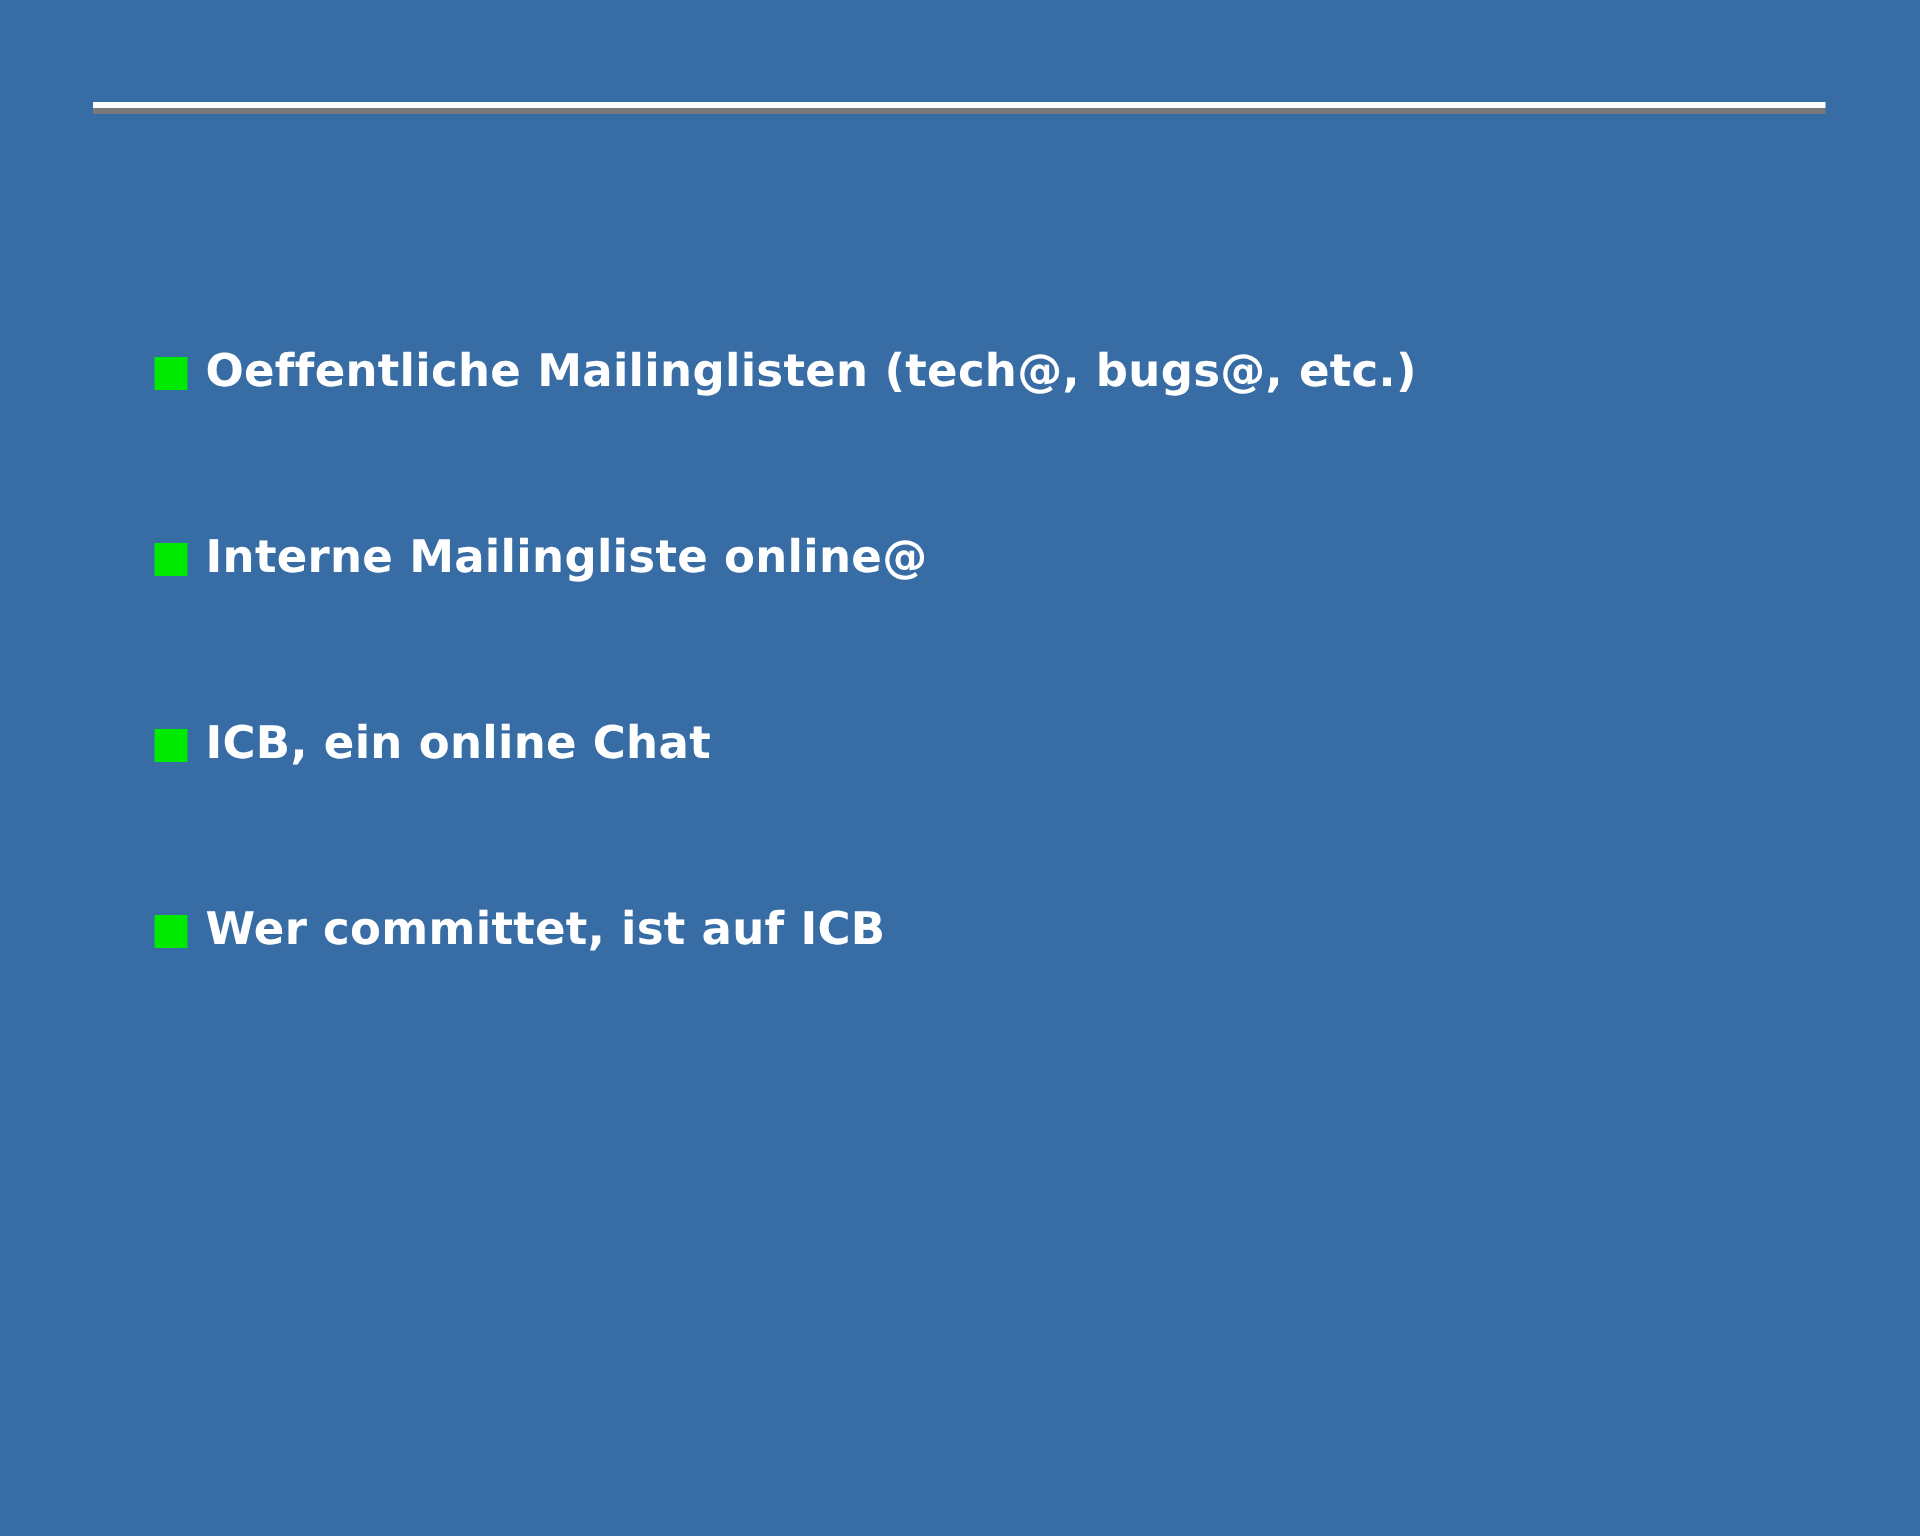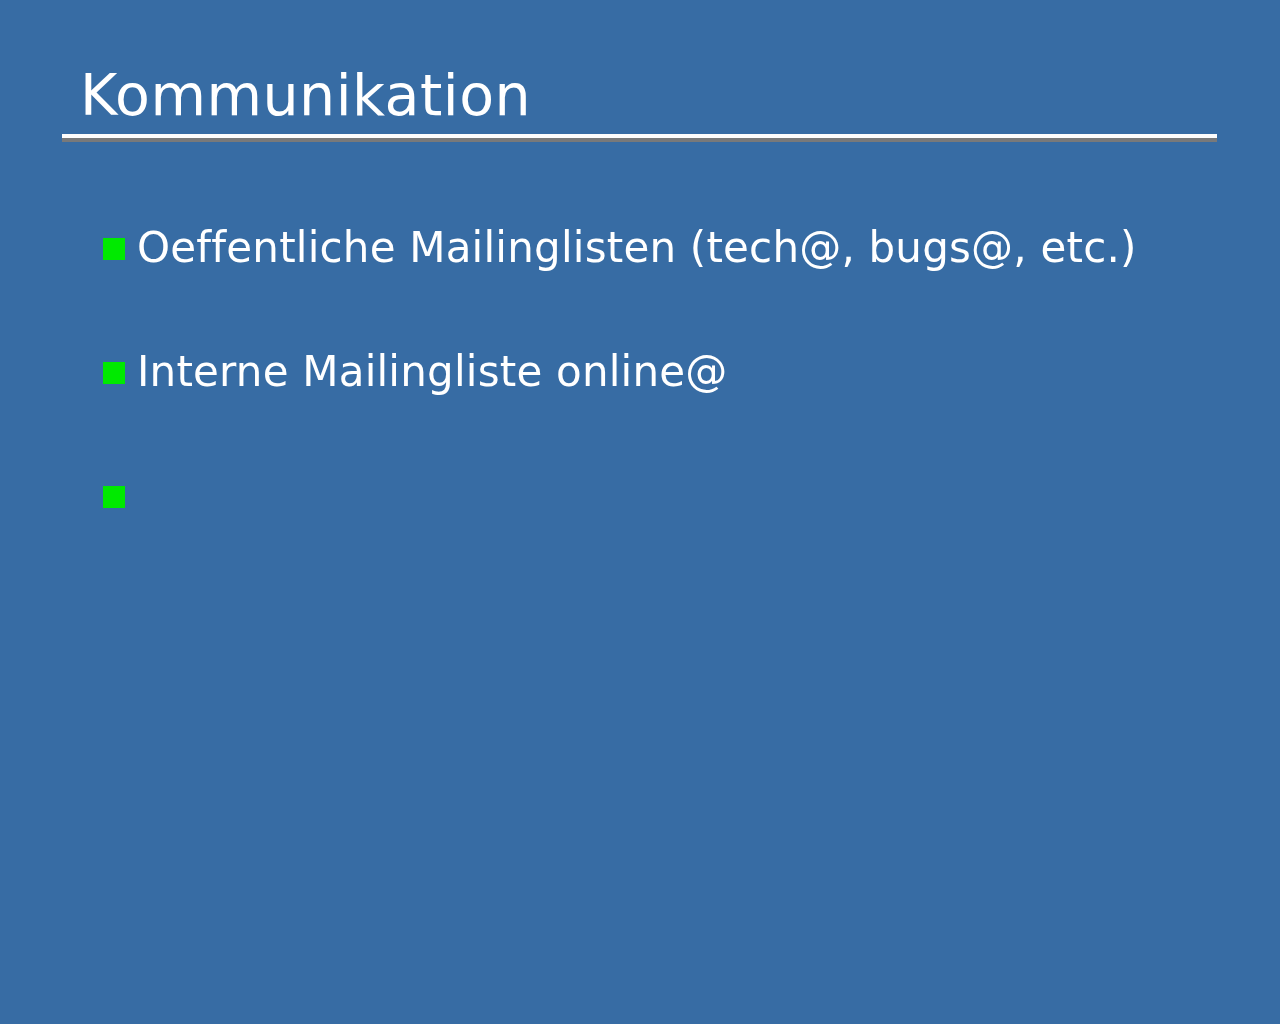--- a/index.html
+++ b/index.html
@@ -75,50 +75,55 @@
     width: 22px;
     height: 22px;
     margin-top: 22px;
     margin-right: 12px;
     background: #00ea00;
   }
 
   .bullet-text {
     flex: 1 1 auto;
     font-family: "DejaVu Sans", sans-serif;
-    font-size: 42px;
+    font-size: 30px;
     line-height: 64px;
     color: #ffffff;
     white-space: nowrap;
     letter-spacing: 0.2px;
+    font-weight: bold;
   }
 </style>
 </head>
 <body>
 
 <div id="slide" style="background: rgb(55, 108, 164);">
 
   <div id="title-block">
-    <div id="slide-title" style="color: rgb(255, 255, 255);">Kommunikation</div>
     <div id="title-rule" style="background: rgb(253, 253, 253);"></div>
     <div id="title-rule-shadow" style="background: rgb(120, 121, 122);"></div>
   </div>
 
   <ul id="bullet-list">
 
     <li class="bullet-row">
       <span class="bullet-marker" style="background: rgb(0, 234, 0);"></span>
       <span class="bullet-text" style="color: rgb(255, 255, 255);">Oeffentliche Mailinglisten (tech@, bugs@, etc.)</span>
     </li>
 
     <li class="bullet-row">
       <span class="bullet-marker" style="background: rgb(0, 234, 0);"></span>
       <span class="bullet-text" style="color: rgb(255, 255, 255);">Interne Mailingliste online@</span>
     </li>
 
+    <li class="bullet-row">
+      <span class="bullet-marker" style="background: rgb(0, 234, 0);"></span>
+      <span class="bullet-text" style="color: rgb(255, 255, 255);">ICB, ein online Chat</span>
+    </li>
 
     <li class="bullet-row">
       <span class="bullet-marker" style="background: rgb(0, 234, 0);"></span>
+      <span class="bullet-text" style="color: rgb(255, 255, 255);">Wer committet, ist auf ICB</span>
     </li>
 
   </ul>
 
 </div>
 
 </body></html>

